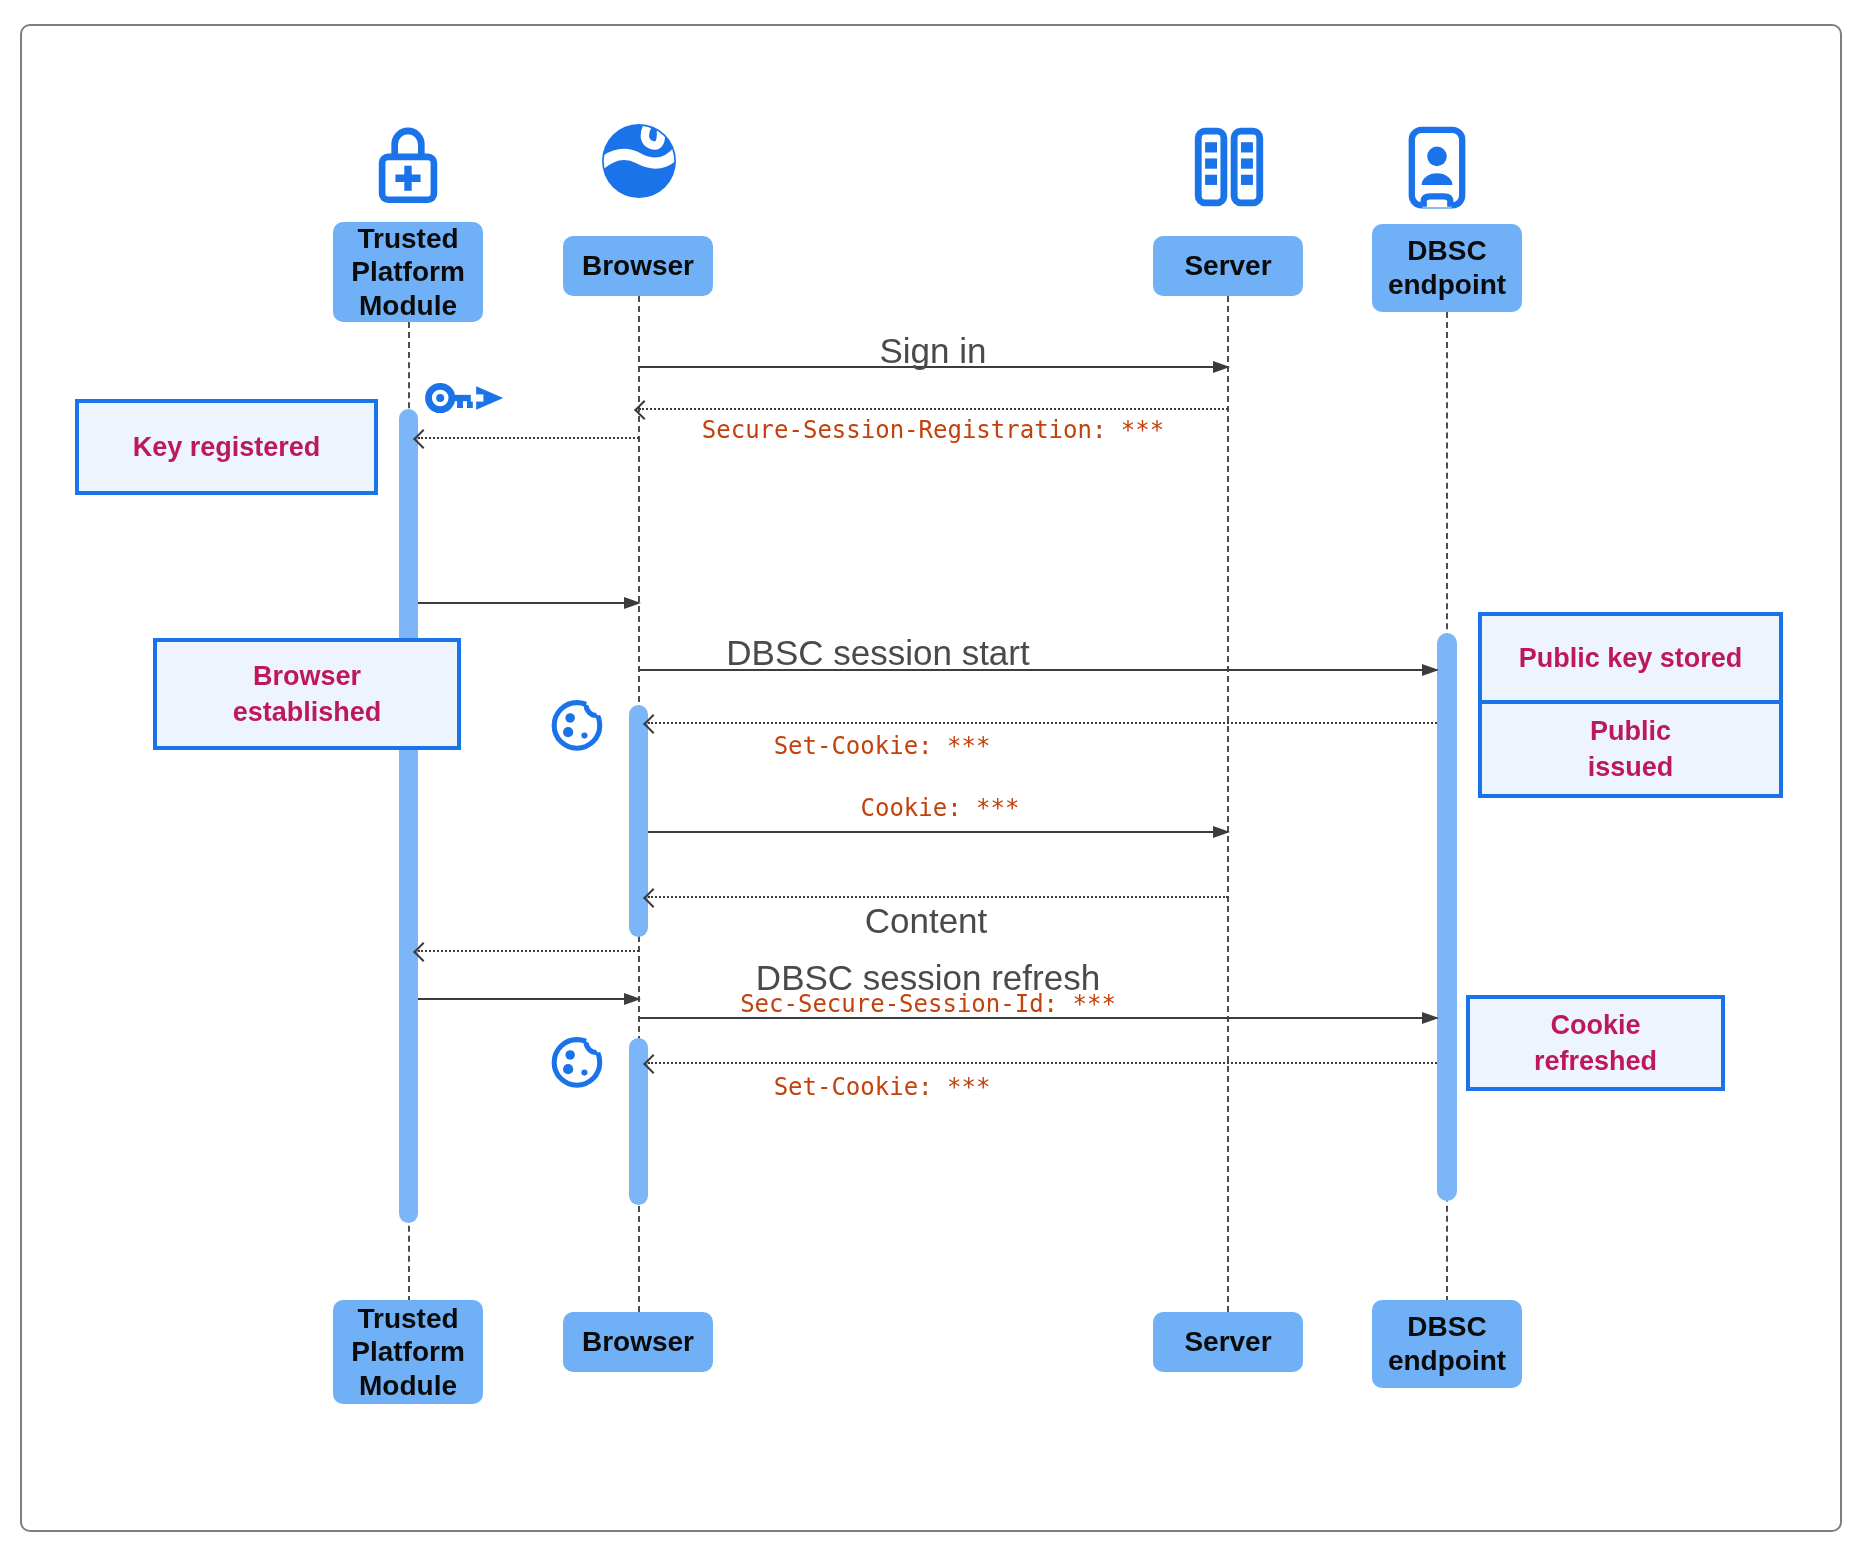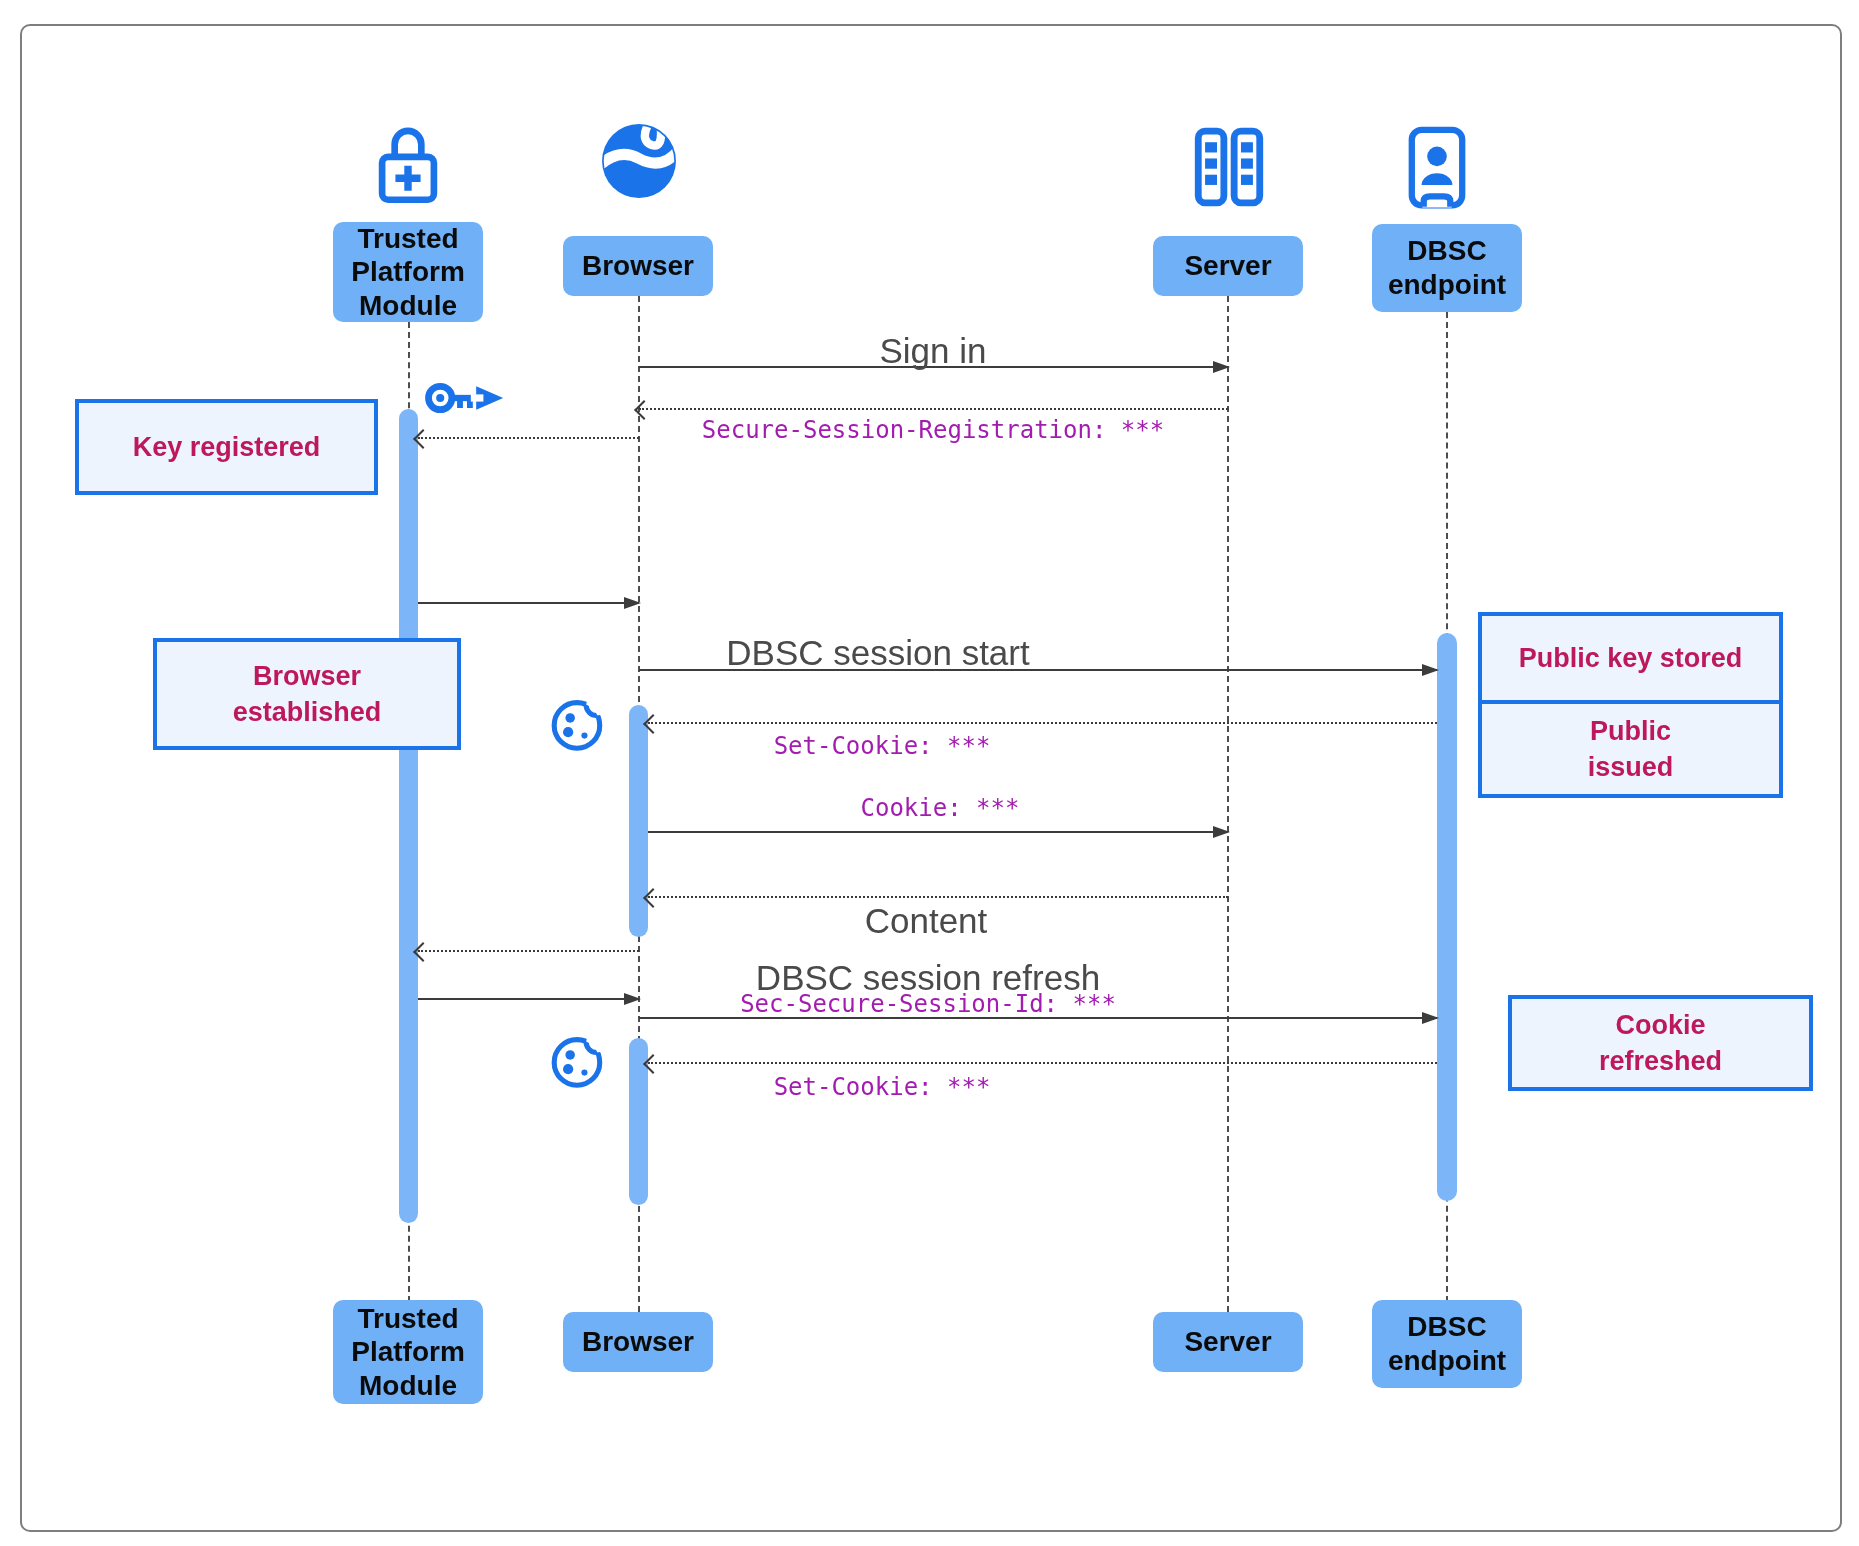--- a/index.html
+++ b/index.html
@@ -28,21 +28,21 @@
          font-weight:bold;font-size:27px;line-height:1.35;color:#be185d;box-sizing:border-box;}
   .note .w{display:inline-block;}
   .arrow{position:absolute;height:0;border-top:2.5px solid var(--arrow);z-index:3;}
   .arrow.dotted{border-top:2px dotted #3a3a3a;}
   .arrow.solid::after{content:"";position:absolute;right:-2px;top:-7.5px;width:0;height:0;
          border-left:17px solid var(--arrow);border-top:6.5px solid transparent;border-bottom:6.5px solid transparent;}
   .chev{position:absolute;left:-2px;top:-7px;width:12px;height:12px;
          border-left:2.5px solid #3a3a3a;border-bottom:2.5px solid #3a3a3a;transform:rotate(45deg);}
   .mlabel{position:absolute;z-index:4;white-space:nowrap;transform:translateX(-50%);}
   .mlabel.sans{font-size:35px;color:#4a4a4a;}
-  .mlabel.mono{font-family:"DejaVu Sans Mono",monospace;font-size:24px;color:#a21caf;}
+  .mlabel.mono{font-family:"DejaVu Sans Mono",monospace;font-size:24px;color:#c2410c;}
   svg{display:block;}
 </style>
 </head>
 <body>
 
 <div class="stage">
 
   <svg width="0" height="0" style="position:absolute" aria-hidden="true">
     <defs>
       <mask id="cookie-bite-mask">
@@ -207,17 +207,17 @@
     </div>
   <div class="note" style="left:153px;top:638px;width:308px;height:112px">
       <span class="w" style="width:180px">Browser established</span>
     </div>
   <div class="note" style="left:1478px;top:612px;width:305px;height:93px">
       <span class="w">Public key stored</span>
     </div>
   <div class="note" style="left:1478px;top:700px;width:305px;height:98px">
       <span class="w" style="width:110px">Public issued</span>
     </div>
-  <div class="note" style="left:1508px;top:995px;width:305px;height:96px">
+  <div class="note" style="left:1466px;top:995px;width:259px;height:96px">
       <span class="w" style="width:160px">Cookie refreshed</span>
     </div>
 
 </div>
 
 </body></html>

